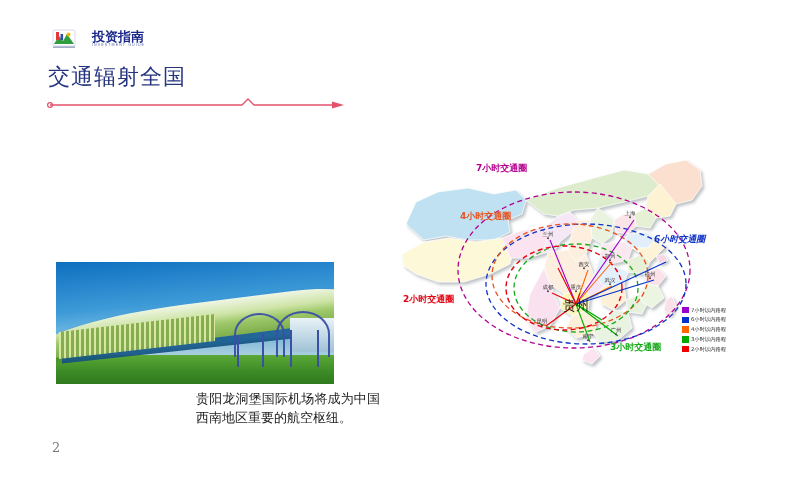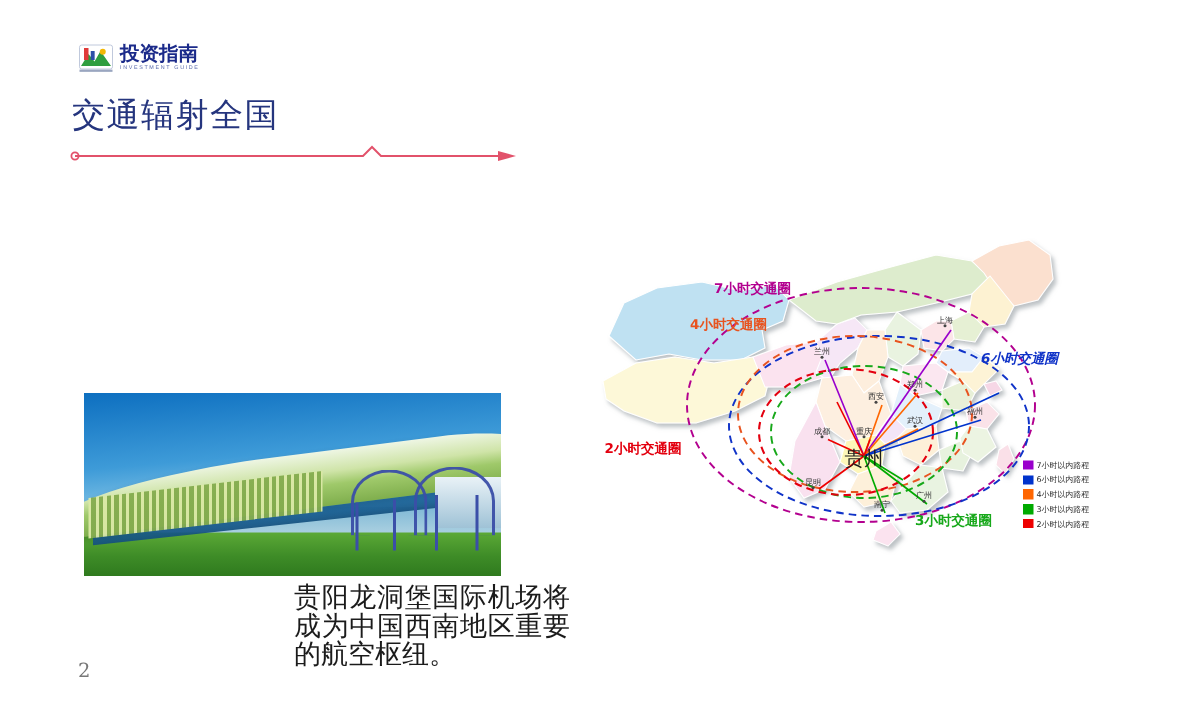--- a/index.html
+++ b/index.html
@@ -5,21 +5,21 @@
 <style>
   html,body{margin:0;padding:0;}
   body{
     width:800px;height:480px;background:#ffffff;
     font-family:"Liberation Sans","DejaVu Sans",sans-serif;
     overflow:hidden;position:relative;
   }
   .page{position:absolute;inset:0;background:#fff;}
 
   
-  .logo{position:absolute;left:52px;top:26px;width:96px;height:26px;display:flex;align-items:center;gap:4px;}
+  .logo{position:absolute;left:52px;top:26px;width:96px;height:26px;display:flex;align-items:center;gap:16px;}
   .logo-mark{width:24px;height:24px;position:relative;flex:0 0 24px;}
   .logo-text{display:flex;flex-direction:column;line-height:1;}
   .logo-cn{font-size:13px;font-weight:bold;color:#1b2a8a;letter-spacing:0px;font-family:"DejaVu Sans",sans-serif;}
   .logo-en{font-size:3.6px;color:#5566aa;letter-spacing:1.1px;margin-top:1px;font-family:"Liberation Sans",sans-serif;}
 
   
   .heading{position:absolute;left:48px;top:62px;font-size:22px;color:#25357e;
            font-family:"DejaVu Sans",sans-serif;letter-spacing:1px;white-space:nowrap;}
   .rule{position:absolute;left:46px;top:95px;width:300px;height:12px;}
 
@@ -53,21 +53,21 @@
         background:repeating-linear-gradient(90deg,#dbe9a6 0px,#dbe9a6 2px,#84ac4e 2px,#84ac4e 5px);
         opacity:.95;}
   .trussA,.trussB{position:absolute;border:2px solid #3b4fa8;border-radius:50% 50% 0 0;opacity:.95;}
   .trussA{left:64%;top:42%;width:17%;height:34%;border-bottom:none;}
   .trussB{left:79%;top:40%;width:18%;height:36%;border-bottom:none;}
   .leg{position:absolute;width:2px;background:#3b4fa8;}
   .terminalR{position:absolute;right:0;top:46%;width:16%;height:28%;
         background:linear-gradient(180deg,#e9f2f7 0%,#9fc2d6 100%);}
 
   
-  .caption{position:absolute;left:196px;top:389px;width:184px;font-size:18px;line-height:19px;
+  .caption{position:absolute;left:196px;top:389px;width:184px;font-size:13px;line-height:19px;
            color:#1b1b1b;font-family:"DejaVu Serif",serif;text-align:justify;}
 
   
   .pageno{position:absolute;left:52px;top:440px;font-size:13px;color:#777;
           font-family:"DejaVu Serif",serif;}
 
   
   .mapwrap{position:absolute;left:398px;top:158px;width:392px;height:226px;}
   .mapwrap svg{display:block;width:100%;height:100%;}
 
@@ -237,21 +237,21 @@
           <text x="190" y="180" text-anchor="middle">南宁</text>
           <circle cx="190" cy="182.2" r="1" fill="#444"></circle>
           <text x="218" y="174" text-anchor="middle">广州</text>
           <circle cx="218" cy="176.2" r="1" fill="#444"></circle>
         </g>
 
       <text x="178" y="152" font-size="13" text-anchor="middle" fill="#1a1a1a" font-family="DejaVu Sans, sans-serif">贵州</text>
     </svg>
 
     <div>
-        <div class="mlabel" style="left: 78px; top: 28px; color: rgb(179, 0, 143);">7小时交通圈</div>
+        <div class="mlabel" style="left: 78px; top: 4px; color: rgb(179, 0, 143);">7小时交通圈</div>
         <div class="mlabel" style="left: 62px; top: 52px; color: rgb(232, 83, 31);">4小时交通圈</div>
         <div class="mlabel" style="left: 256px; top: 75px; color: rgb(16, 51, 200); font-style: italic;">6小时交通圈</div>
         <div class="mlabel" style="left: 5px; top: 135px; color: rgb(227, 0, 15);">2小时交通圈</div>
         <div class="mlabel" style="left: 212px; top: 183px; color: rgb(23, 168, 26);">3小时交通圈</div>
       </div>
   </div>
 
   <div class="legend">
       <div class="legend-row">
         <span class="legend-sw" style="background: rgb(153, 0, 204);"></span>

